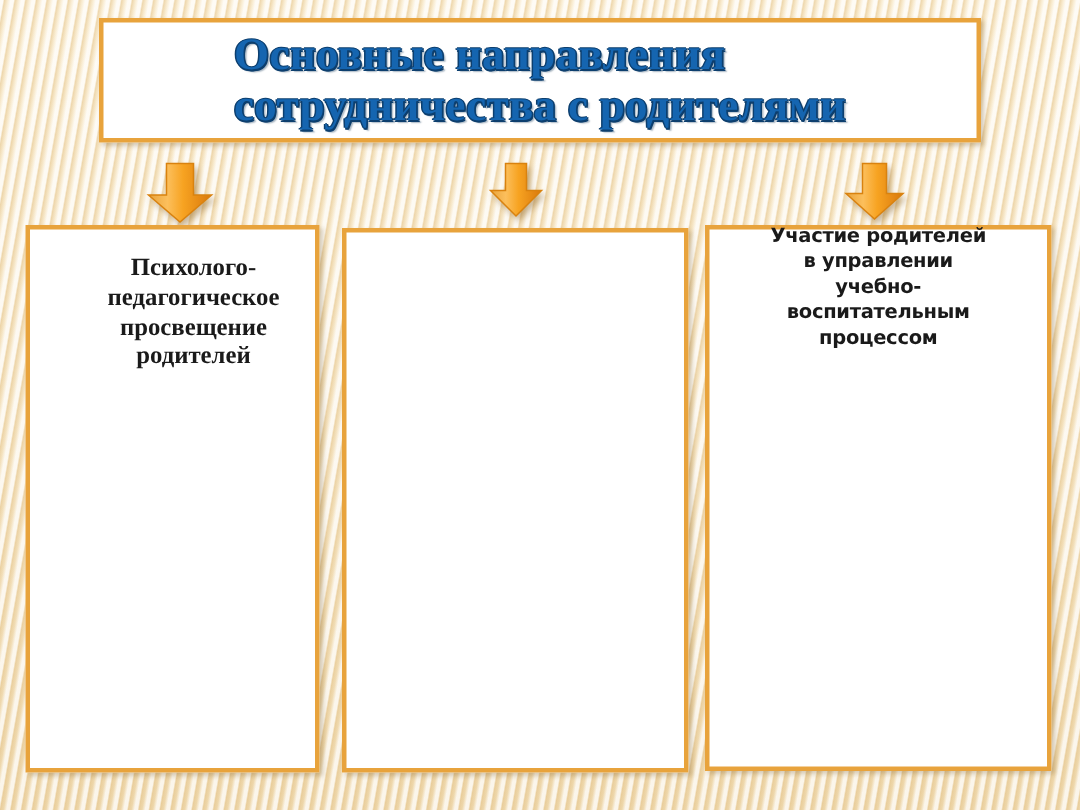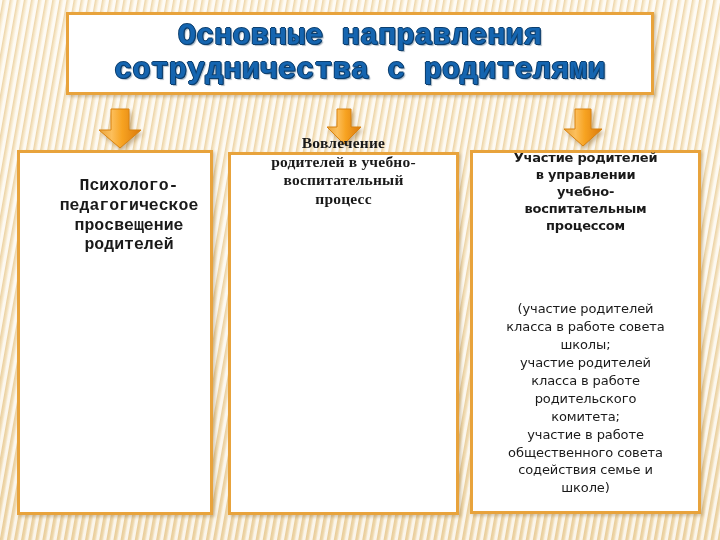--- a/index.html
+++ b/index.html
@@ -40,25 +40,24 @@
     height: 83px;
     background: #ffffff;
     border: 3px solid #e8a33c;
     box-sizing: border-box;
     box-shadow: 2px 2px 3px rgba(120, 90, 40, 0.30);
     display: flex;
     align-items: center;
     justify-content: center;
   }
   #title-text {
-    font-family: Liberation Mono, monospace;
+    font-family: Liberation Serif, serif;
     font-weight: bold;
     font-size: 30px;
     line-height: 1.12;
-    text-align: center;
     color: #1565b0;
     letter-spacing: 0.2px;
     text-shadow:
       -1px 0 #0d3f6e, 0 -1px #0d3f6e, 1px 0 #0d3f6e, 0 1px #0d3f6e,
       1px 1px 0 #0d3f6e, 2px 2px 1px rgba(10,45,80,0.35);
     white-space: pre-line;
     padding: 0 4px;
   }
 
   
@@ -84,22 +83,22 @@
     position: absolute;
     text-align: center;
     color: #1a1a1a;
   }
 
   .col-head { font-weight: bold; white-space: pre-line; }
   .col-body { white-space: pre-line; }
 
   
   #col1-head {
-    left: 17px; top: 176px; width: 224px;
-    font-family: Liberation Mono, monospace;
+    left: 17px; top: 168px; width: 224px;
+    font-family: Liberation Serif, serif;
     font-size: 16.5px;
     line-height: 1.2;
   }
   #col1-body {
     left: 19px; top: 283px; width: 192px;
     font-family: "Liberation Serif", serif;
     font-size: 15.5px;
     line-height: 1.32;
   }
 
@@ -184,35 +183,20 @@
 
   <div id="col1-box" class="col-box"></div>
   <div id="col2-box" class="col-box"></div>
   <div id="col3-box" class="col-box"></div>
 
   <div id="col1-head" class="col-text col-head">Психолого-
 педагогическое
 просвещение
 родителей</div>
 
-  <div id="col2-head" class="col-text col-head">Вовлечение
-родителей в учебно-
-воспитательный
-процесс</div>
 
   <div id="col3-head" class="col-text col-head">Участие родителей
 в управлении
 учебно-
 воспитательным
 процессом</div>
-  <div id="col3-body" class="col-text col-body">(участие родителей
-класса в работе совета
-школы;
-участие родителей
-класса в работе
-родительского
-комитета;
-участие в работе
-общественного совета
-содействия семье и
-школе)</div>
 
 </div>
 
 </body></html>

